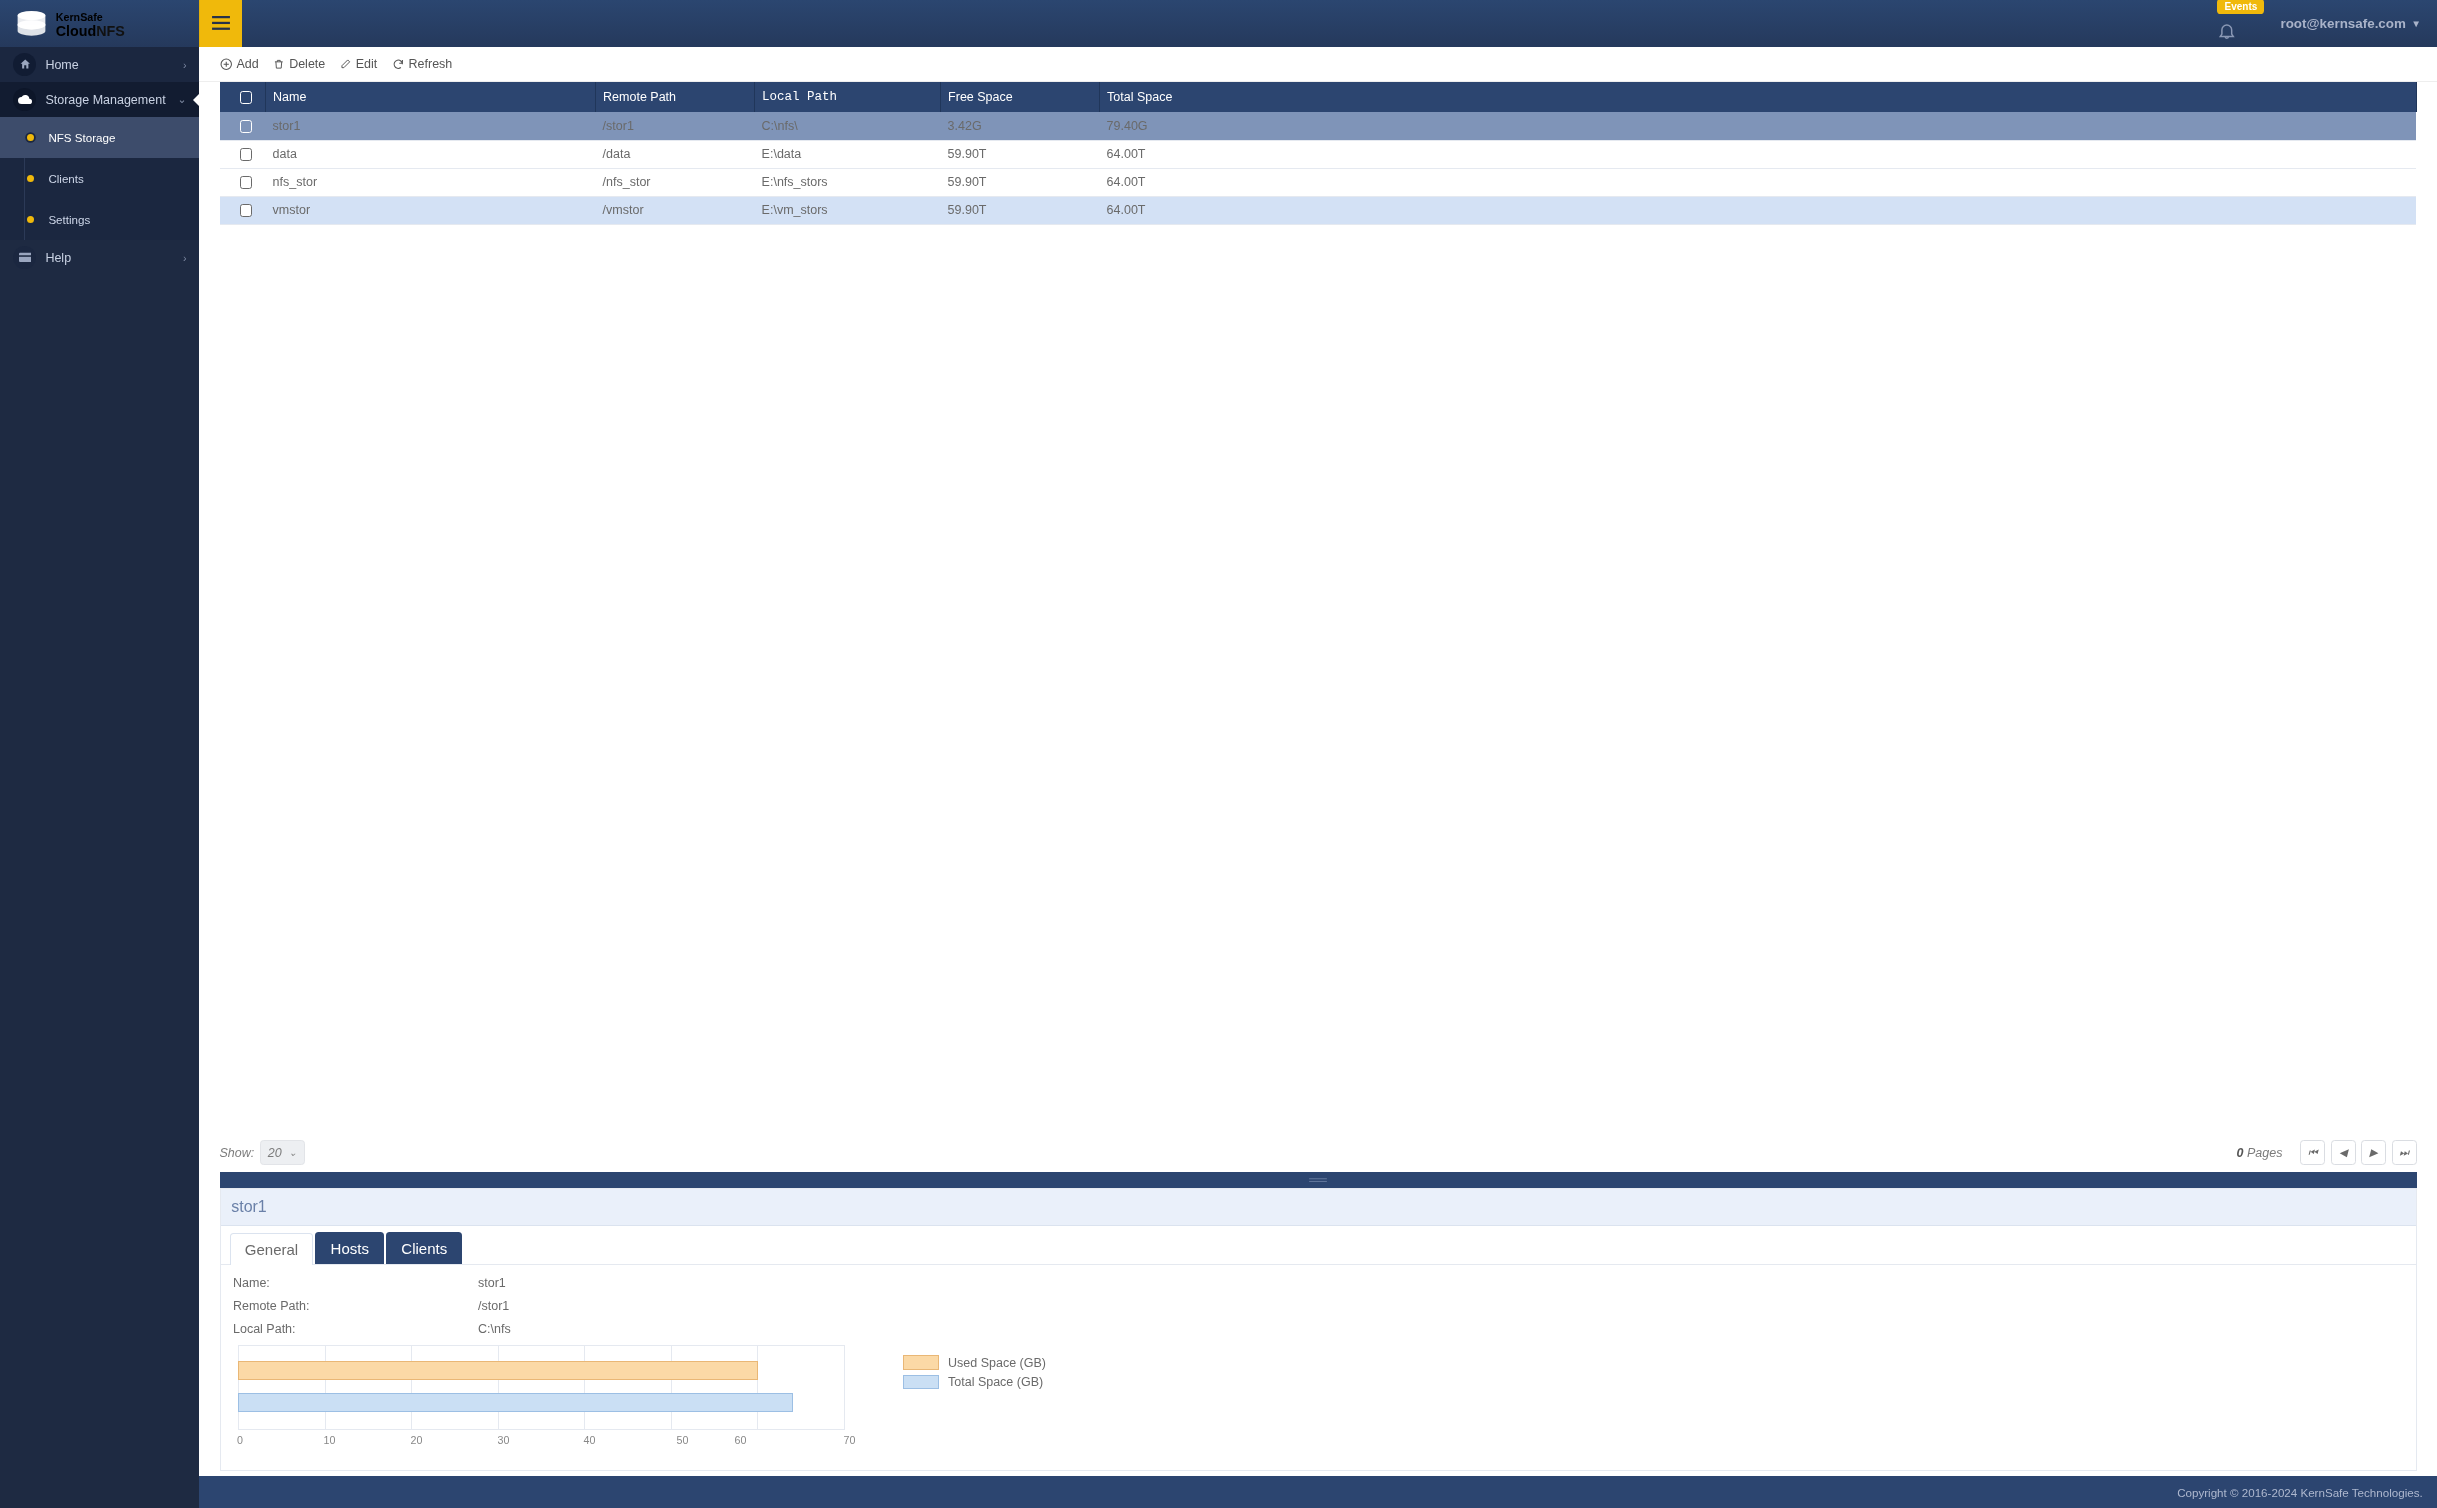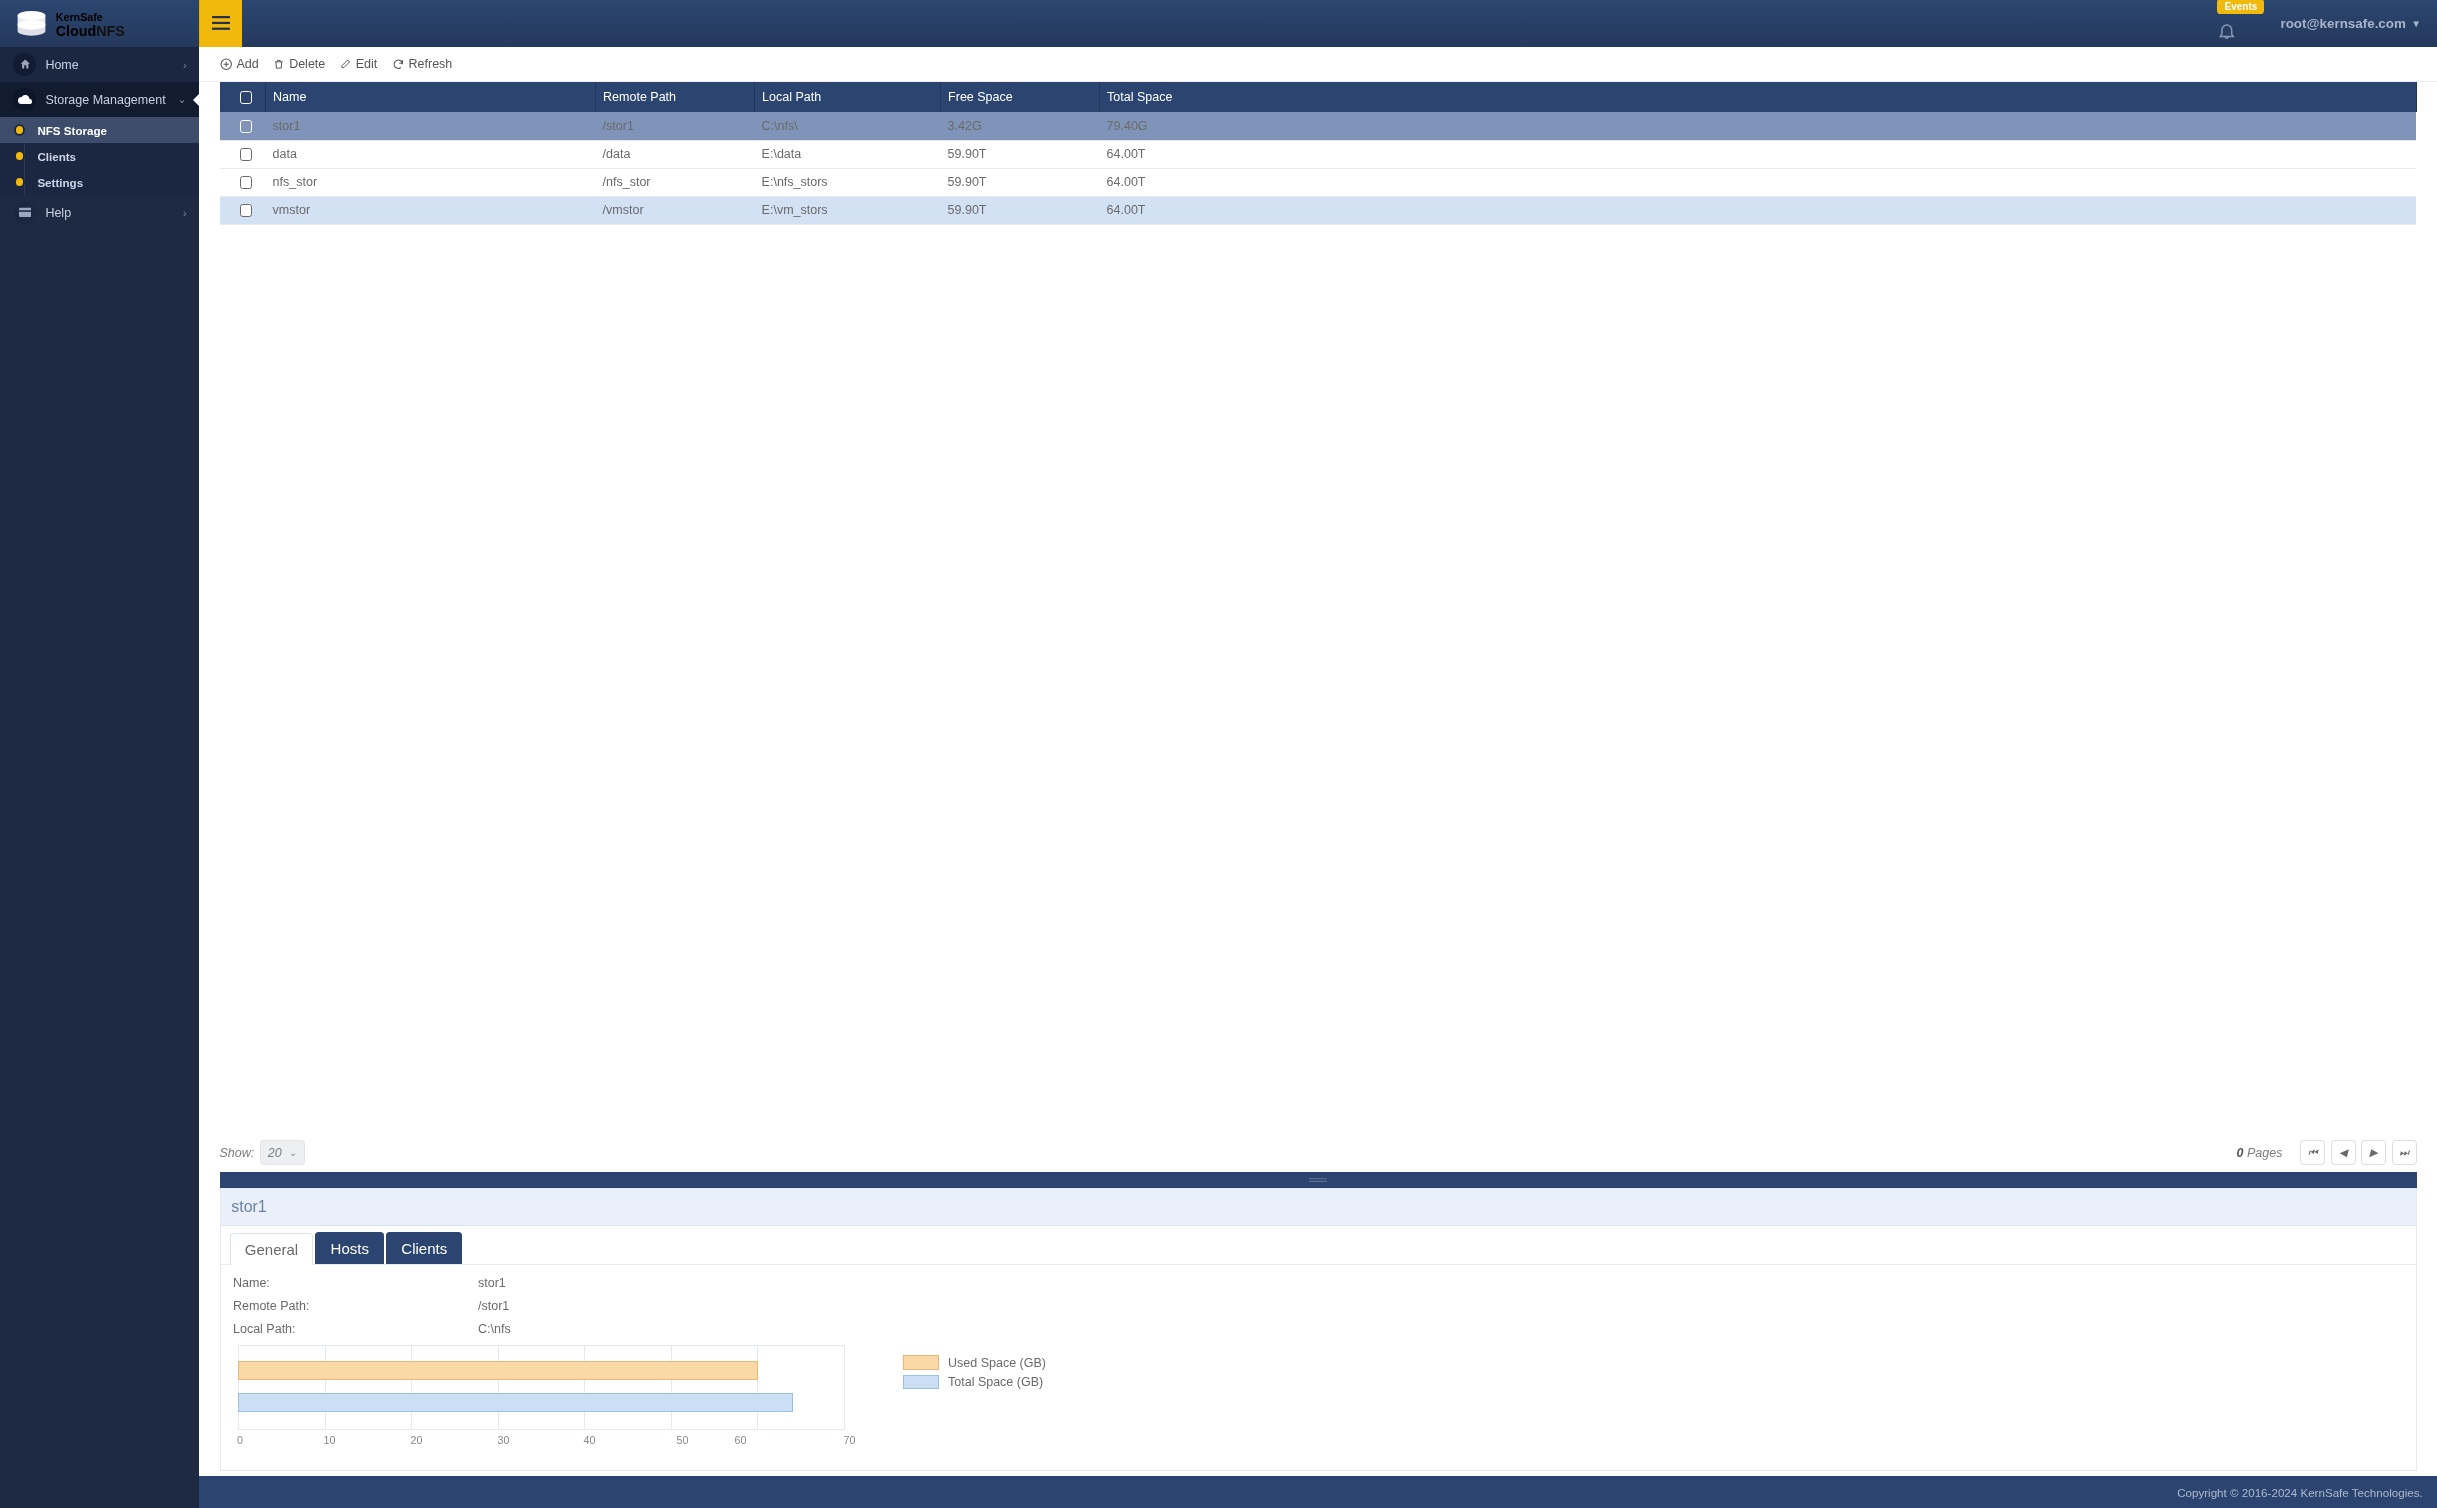--- a/index.html
+++ b/index.html
@@ -28,21 +28,21 @@
 .nav-item { display:flex; align-items:center; height:35px; padding-left:13.4px; font-size:12.5px; color:#c9d2e3; cursor:pointer; position:relative; background:#22304d;}
 .nav-item.parent { background:#1e2a42; }
 .nav-item .nav-icon { width:23px; height:23px; border-radius:50%; display:flex; align-items:center; justify-content:center; margin-right:9px; font-size:11.6px; }
 .nav-item .arrow { position:absolute; right:12.5px; color:#7f8aa3; font-size:10.7px;}
 .nav-item.home { background:#1b2740; }
 .nav-item.home .nav-icon { background:#111c33; color:#9aa6bf; }
 .nav-item.storage-mgmt { background:#121c31; }
 .nav-item.storage-mgmt .nav-icon { background:#0d1629; color:#fff; }
 .nav-item.storage-mgmt .active-pointer { position:absolute; right:-0.9px; top:50%; transform:translateY(-50%); width:0; height:0; border-top:7.1px solid transparent; border-bottom:7.1px solid transparent; border-right:7.1px solid #fff;}
 .nav-sub { background:#1b2740; }
-.nav-sub-item { display:flex; align-items:center; height:26px; padding-left:16px; font-size:11.6px; color:#cdd6e8; cursor:pointer; position:relative;font-weight:bold;}
+.nav-sub-item { display:flex; align-items:center; height:41px; padding-left:27px; font-size:11.6px; color:#cdd6e8; cursor:pointer; position:relative;}
 .nav-sub-item .dot { width:7.1px; height:7.1px; background:#f0b90b; border-radius:50%; margin-right:14.3px; box-shadow:0 0 0 1.8px #1b2740;}
 .nav-sub-item.active { background:#3d4c6b; color:#fff; }
 .nav-sub-line { position:absolute; left:24px; top:0; bottom:0; width:0.9px; background:#2c3a57; z-index:0;}
 .nav-sub-wrap { position:relative; }
 .nav-item.help { background:#1e2a42; }
 .nav-item.help .nav-icon { background:#1b2740; }
 
 
 .main { position:absolute; top:47px; left:199px; right:0; bottom:32px; background:#fff; display:flex; flex-direction:column; padding:0; overflow:hidden;}
 .toolbar { height:35px; display:flex; align-items:center; gap:14.3px; padding-left:20.5px; color:#555; background:#fff; border-bottom:0.9px solid #eee; font-size:12.5px;}
@@ -58,21 +58,21 @@
 table.grid thead th:first-child { width:46px; text-align:center; }
 table.grid tbody td { height:28px; padding-left:7.1px; border-bottom:0.9px solid #e5e9f0; color:#6a6a6a; font-size:12.5px;}
 table.grid tbody td:first-child { text-align:center; }
 tr.selected td { background:#7f94b8; color:#fff; }
 tr.hov td { background:#d3e1f5; }
 .chk { width:12.5px; height:12.5px; border:1.8px solid #6a6a6a; display:inline-block; border-radius:2.7px; vertical-align:middle; background:#fff;}
 thead .chk { border-color:#fff; background:transparent;}
 tr.selected .chk { border-color:#fff; background:transparent;}
 .col-name { width:330px;}
 .col-remote { width:159px;}
-.col-local { width:186px;}
+.col-local { width:186px;font-family:Liberation Mono, monospace;}
 .col-free { width:159px;}
 .col-total { }
 
 
 .pager-row { display:flex; align-items:center; padding:7.1px 0 7.1px 0; color:#7b7b7b; font-size:12.5px;font-style:italic;}
 .pager-row .show-label { margin-right:5.4px;}
 .pager-row .show-select { background:#edeff2; border:0.9px solid #e2e4e8; border-radius:3.6px; padding:4.5px 7.1px; display:flex; align-items:center; gap:7.1px; cursor:pointer;}
 .pager-row .spacer { flex:1;}
 .pager-row .pages-info { margin-right:12.5px;}
 .pager-row .pages-info b { color:#555; font-weight:600;}

